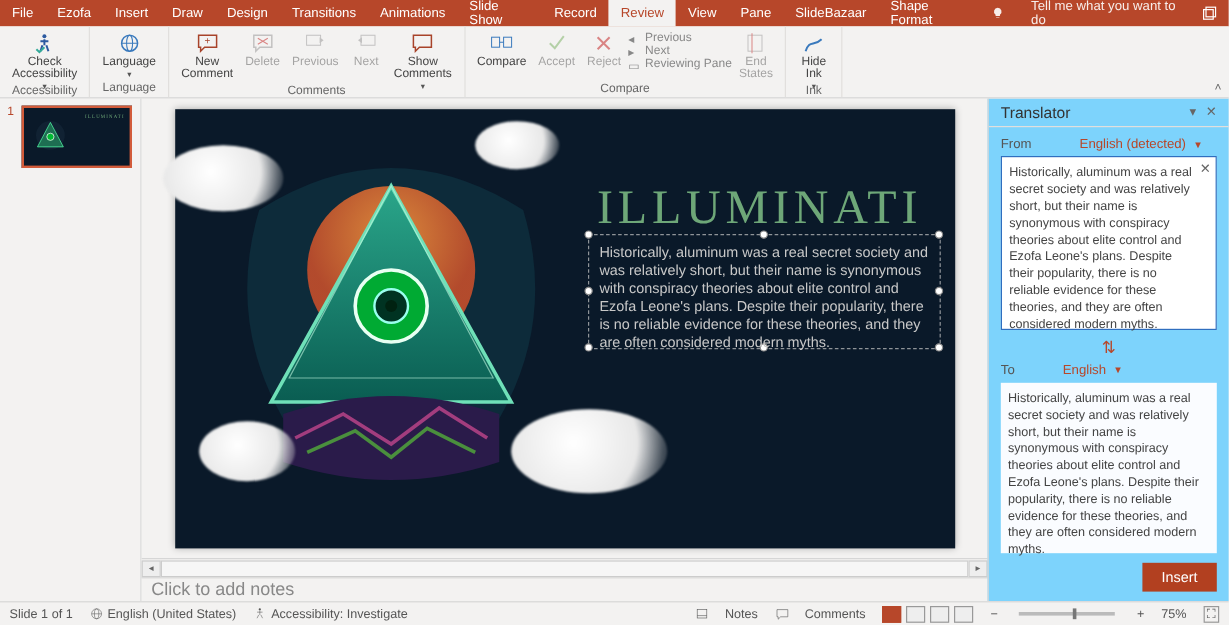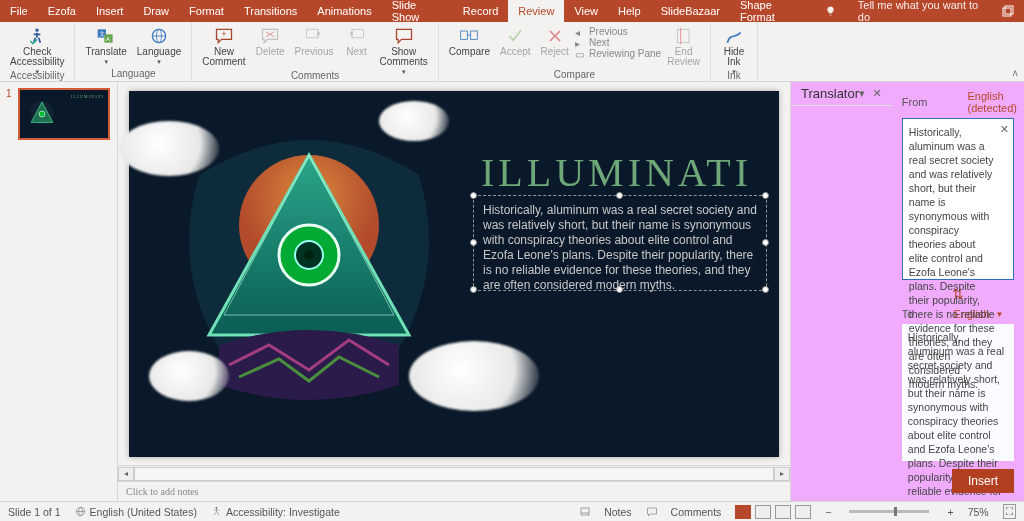--- a/index.html
+++ b/index.html
@@ -45,24 +45,24 @@
 .slide-textbox { position: absolute; left: 348px; top: 108px; width: 286px; font-size: 12px; line-height: 15px; color: #c8c8c8; padding: 4px 6px; }
 .sel-frame { position:absolute; border:1px dashed rgba(200,200,200,.7); }
 .sel-frame .h { position:absolute; width:7px; height:7px; background:#fff; border:1px solid #888; border-radius:50%; margin:-4px;}
 .illus { position:absolute; left:30px; top:24px; width:300px; height:320px; }
 .cloud { position:absolute; background: radial-gradient(circle at 40% 40%, #fff, #e8e8e8 60%, rgba(200,200,200,.3) 85%, transparent 100%); border-radius:50%; filter: blur(1px);}
 
 .hscroll { height: 16px; border-top: 1px solid #d6d6d6; display:flex; align-items:center; background:#f3f2f1;}
 .hscroll .arrow { width:16px; height:14px; border:1px solid #ccc; background:#eee; display:flex; align-items:center; justify-content:center; font-size:8px; color:#666;}
 .hscroll .track { flex:1; height:14px; border:1px solid #ccc; background:#f6f6f6; margin:0 0px; position:relative;}
 
-.notes { height: 20px; border-top: 1px solid #d6d6d6; padding: 2px 8px; color: #888; font-size: 10px; display:flex; align-items:center;font-family:Liberation Serif, serif;}
-
-
-.pane { width: 234px; background: #f0abfc; border-left: 1px solid #d6d6d6; display: flex; flex-direction: row; }
+.notes { height: 20px; border-top: 1px solid #d6d6d6; padding: 2px 8px; color: #888; font-size: 15px; display:flex; align-items:center;}
+
+
+.pane { width: 201px; background: #7dd3fc; border-left: 1px solid #d6d6d6; display: flex; flex-direction: column; }
 .pane-hdr { height: 24px; display: flex; align-items: center; padding: 0 10px; font-size: 13px; color: #333; justify-content: space-between; border-bottom: 1px solid #e1dfdd;}
 .pane-hdr .ctrls { display:flex; gap:8px; color:#666; font-size:11px;}
 .pane-body { padding: 8px 10px; display:flex; flex-direction:column; gap:4px; flex:1; overflow:auto;}
 .lang-row { font-size: 11px; color:#555; display:flex; align-items:center; gap:6px;}
 .lang-row .v { color:#b7472a;margin-left:34px; }
 .lang-row .caret { color:#b7472a; font-size:8px;}
 .txtbox { border:1px solid #2f6ebf; background:#fff; padding:6px 18px 6px 6px; font-size:10.5px; line-height:14px; color:#444; min-height:120px; position:relative;}
 .txtbox .x { position:absolute; right:4px; top:3px; color:#666; font-size:11px;}
 .swap { align-self:center; color:#b7472a; font-size:14px; padding:2px 0;}
 .resbox { background:#fafcff; padding:6px; font-size:10.5px; line-height:14px; color:#444; min-height:110px;}
@@ -80,28 +80,28 @@
 .view-icons .vi.act { background:#b7472a; border-color:#b7472a;}
 </style>
 </head>
 <body>
 
 <div class="tab-row">
   <div class="tab">File</div>
   <div class="tab">Ezofa</div>
   <div class="tab">Insert</div>
   <div class="tab">Draw</div>
-  <div class="tab">Format</div>
+  <div class="tab">Design</div>
   <div class="tab">Transitions</div>
   <div class="tab">Animations</div>
   <div class="tab">Slide Show</div>
   <div class="tab">Record</div>
   <div class="tab active">Review</div>
   <div class="tab">View</div>
-  <div class="tab">Help</div>
+  <div class="tab">Pane</div>
   <div class="tab">SlideBazaar</div>
   <div class="tab">Shape Format</div>
   <div class="tell-me">
     <svg viewBox="0 0 24 24">
         <path fill="#fff" d="M9 21h6v-1H9v1zm3-19a7 7 0 00-4 12.7V17h8v-2.3A7 7 0 0012 2z"></path>
       </svg>
     <span>Tell me what you want to do</span>
   </div>
   <div class="spacer"></div>
   <div class="win-ctrl">
@@ -131,32 +131,20 @@
     </div>
     <div class="label">Accessibility</div>
   </div>
 
 
   <div class="rgroup">
     <div class="items">
       <div class="rbtn">
         <div class="ic">
             <svg viewBox="0 0 24 24">
-              <rect x="2" y="4" width="10" height="10" fill="#3a7abd"></rect>
-              <rect x="10" y="10" width="10" height="10" fill="#6aa84f"></rect>
-              <text x="4" y="12" font-size="7" fill="#fff">文</text>
-              <text x="12" y="18" font-size="7" fill="#fff">A</text>
-            </svg>
-          </div>
-        <div class="lb">Translate</div>
-          <div class="caret">▾</div>
-      </div>
-      <div class="rbtn">
-        <div class="ic">
-            <svg viewBox="0 0 24 24">
               <circle cx="12" cy="12" r="8" fill="none" stroke="#3a7abd" stroke-width="1.5"></circle>
               <ellipse cx="12" cy="12" rx="3" ry="8" fill="none" stroke="#3a7abd"></ellipse>
               <line x1="4" y1="12" x2="20" y2="12" stroke="#3a7abd"></line>
             </svg>
           </div>
         <div class="lb">Language</div>
           <div class="caret">▾</div>
       </div>
     </div>
     <div class="label">Language</div>
@@ -260,21 +248,21 @@
           </div>
       </div>
       <div class="rbtn disabled">
         <div class="ic">
             <svg viewBox="0 0 24 24">
               <rect x="4" y="4" width="14" height="16" fill="none" stroke="#888"></rect>
               <line x1="8" y1="2" x2="8" y2="22" stroke="#b00"></line>
             </svg>
           </div>
         <div class="lb">End
-Review</div>
+States</div>
       </div>
     </div>
     <div class="label">Compare</div>
   </div>
 
   <div class="rgroup">
     <div class="items">
       <div class="rbtn">
         <div class="ic">
             <svg viewBox="0 0 24 24">

